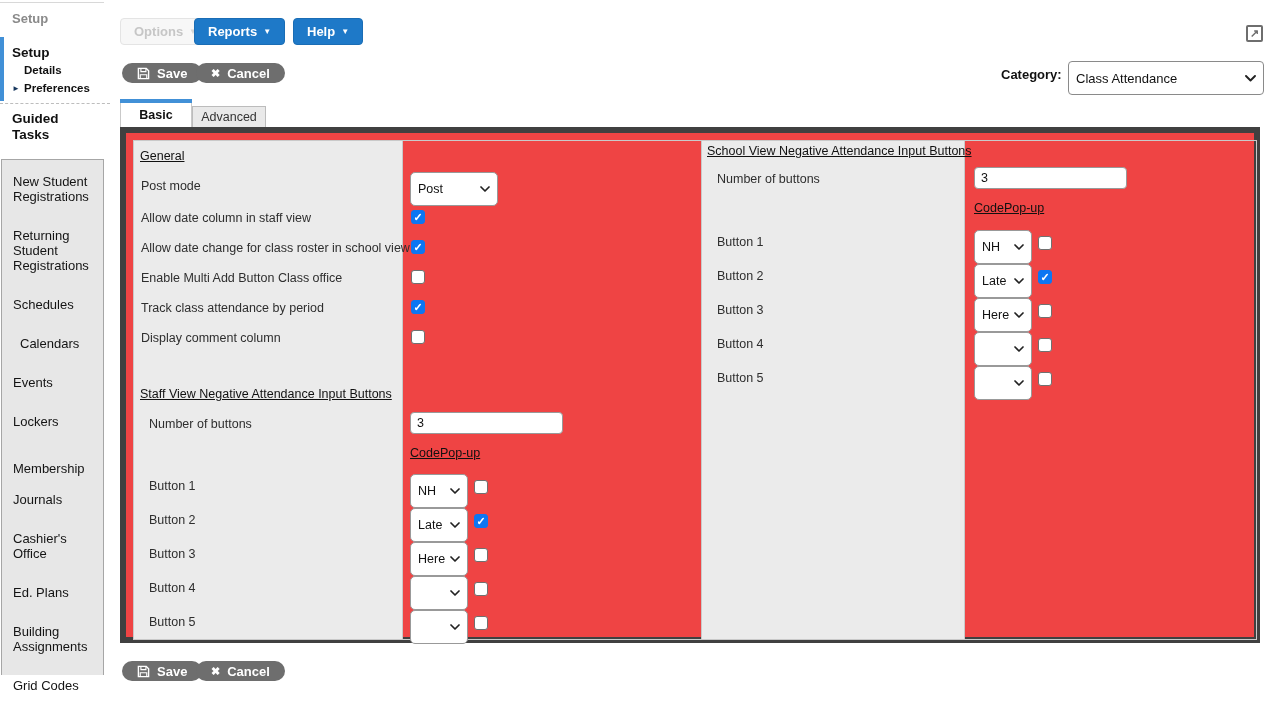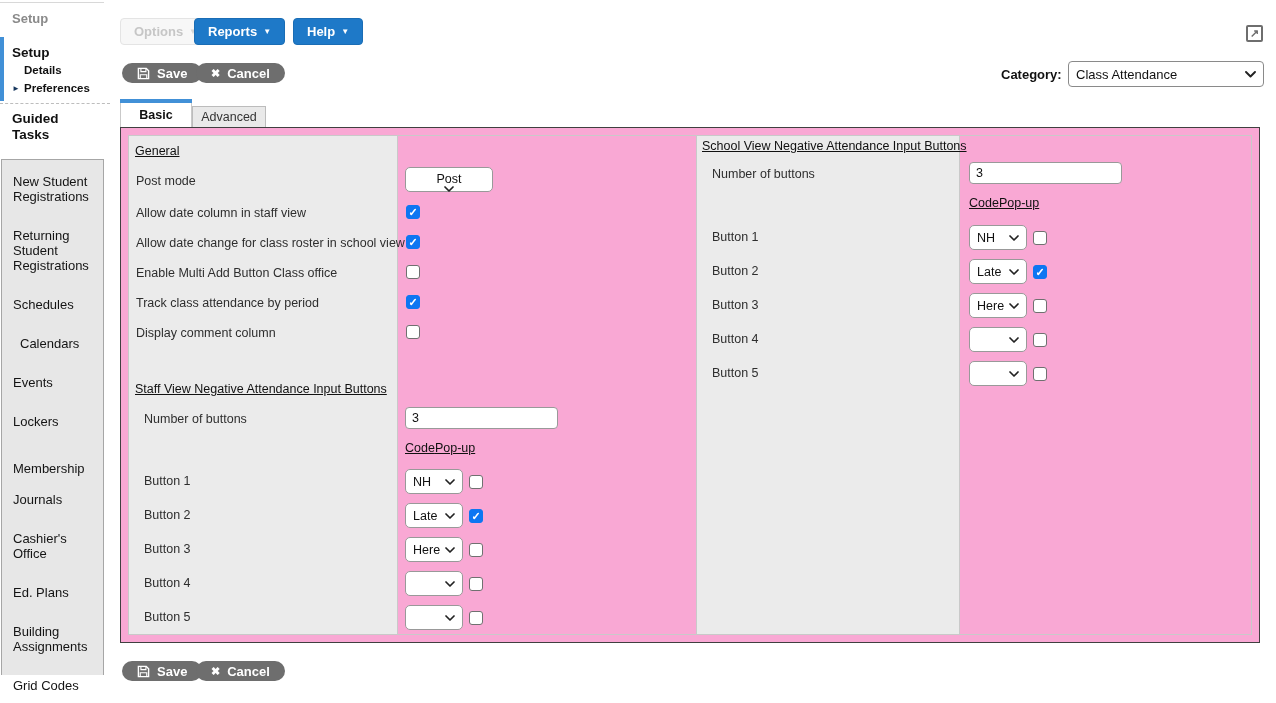--- a/index.html
+++ b/index.html
@@ -41,21 +41,21 @@
   .x-ico { font-size:11px; line-height:1; }
 
   .popout { position:absolute; left:1246px; top:25px; width:17px; height:17px;
     border:2px solid #6e6e6e; border-radius:2px; color:#6e6e6e; font-weight:bold;
     font-size:11px; display:flex; align-items:center; justify-content:center; cursor:pointer; }
 
   .cat-label { position:absolute; left:1001px; top:67px; font-size:13px; font-weight:bold; color:#111; }
 
   
   .sel { position:absolute; height:25px; border:1px solid #999; border-radius:5px; background:#fff;
-    display:flex; align-items:center; justify-content:space-between; padding:4px 7px;
+    display:flex; align-items:center; justify-content:space-between; padding:16px 7px;
     font-size:12.5px; color:#111; cursor:pointer; }
   .sel-text { white-space:nowrap; }
   .txt { position:absolute; height:22px; border:1px solid #999; border-radius:4px; background:#fff;
     padding:0 6px; font-size:12.5px; color:#111; font-family:"Liberation Sans", sans-serif; }
   .cb { position:absolute; width:14px; height:14px; border:1.5px solid #707070; border-radius:3px;
     background:#fff; cursor:pointer; display:flex; align-items:center; justify-content:center; }
   .cb.checked { background:#0d76f2; border-color:#0d76f2; }
   .cb.checked::after { content:"✓"; color:#fff; font-size:11px; font-weight:bold; line-height:1; }
 
   
@@ -64,21 +64,21 @@
   .tab-basic .body { position:absolute; left:0; top:4px; width:72px; height:24px; background:#fff;
     border-left:1px solid #c9c9c9; border-right:1px solid #c9c9c9;
     display:flex; align-items:center; justify-content:center;
     font-size:12.5px; font-weight:bold; color:#111; }
   .tab-adv { position:absolute; left:192px; top:106px; width:74px; height:21px; background:#e9e9e9;
     border:1px solid #bcbcbc; border-bottom:none; display:flex; align-items:center;
     justify-content:center; font-size:12.5px; color:#333; cursor:pointer; }
 
   
   #panel { position:absolute; left:120px; top:127px; width:1140px; height:516px;
-    border:1px solid #404040; background:#f9a8d4; }
+    border:6px solid #404040; background:#ef4444; }
   #inner { position:absolute; left:7px; top:7px; width:1124px; height:500px;
     border:1px solid #c9c9c9; }
   .col-gray1 { position:absolute; left:0; top:0; width:269px; height:498px; background:#ebebeb;
     border-right:1px solid #c9c9c9; }
   .col-gray2 { position:absolute; left:567px; top:0; width:264px; height:498px; background:#ebebeb;
     border-left:1px solid #c9c9c9; border-right:1px solid #c9c9c9; }
   .uhead { position:absolute; font-size:12.5px; color:#111; text-decoration:underline; white-space:nowrap; }
   .lbl { position:absolute; font-size:12.5px; color:#2e2e2e; white-space:nowrap; }
   .chev svg { display:block; }
 </style>
@@ -157,21 +157,21 @@
 <div class="tab-adv">Advanced</div>
 
 <div id="panel">
   <div id="inner">
     <div class="col-gray1"></div>
     <div class="col-gray2"></div>
 
     <div class="uhead" style="left:6px; top:8px;">General</div>
 
     <div class="lbl" style="left:7px; top:38px;">Post mode</div>
-    <div class="sel" style="left:276px; top:31px; width:88px;flex-direction:column;">
+    <div class="sel" style="left:276px; top:31px; width:88px;">
       <span class="sel-text">Post</span>
       <span class="chev">
         <svg width="10" height="6" viewBox="0 0 10 6">
             <polyline points="1,1 5,5 9,1" fill="none" stroke="#222" stroke-width="1.7" stroke-linecap="round" stroke-linejoin="round"></polyline>
           </svg>
       </span>
     </div>
 
     <div class="lbl" style="left:7px; top:70px;">Allow date column in staff view</div>
     <span class="cb checked" style="left:277px; top:69px;"></span>

